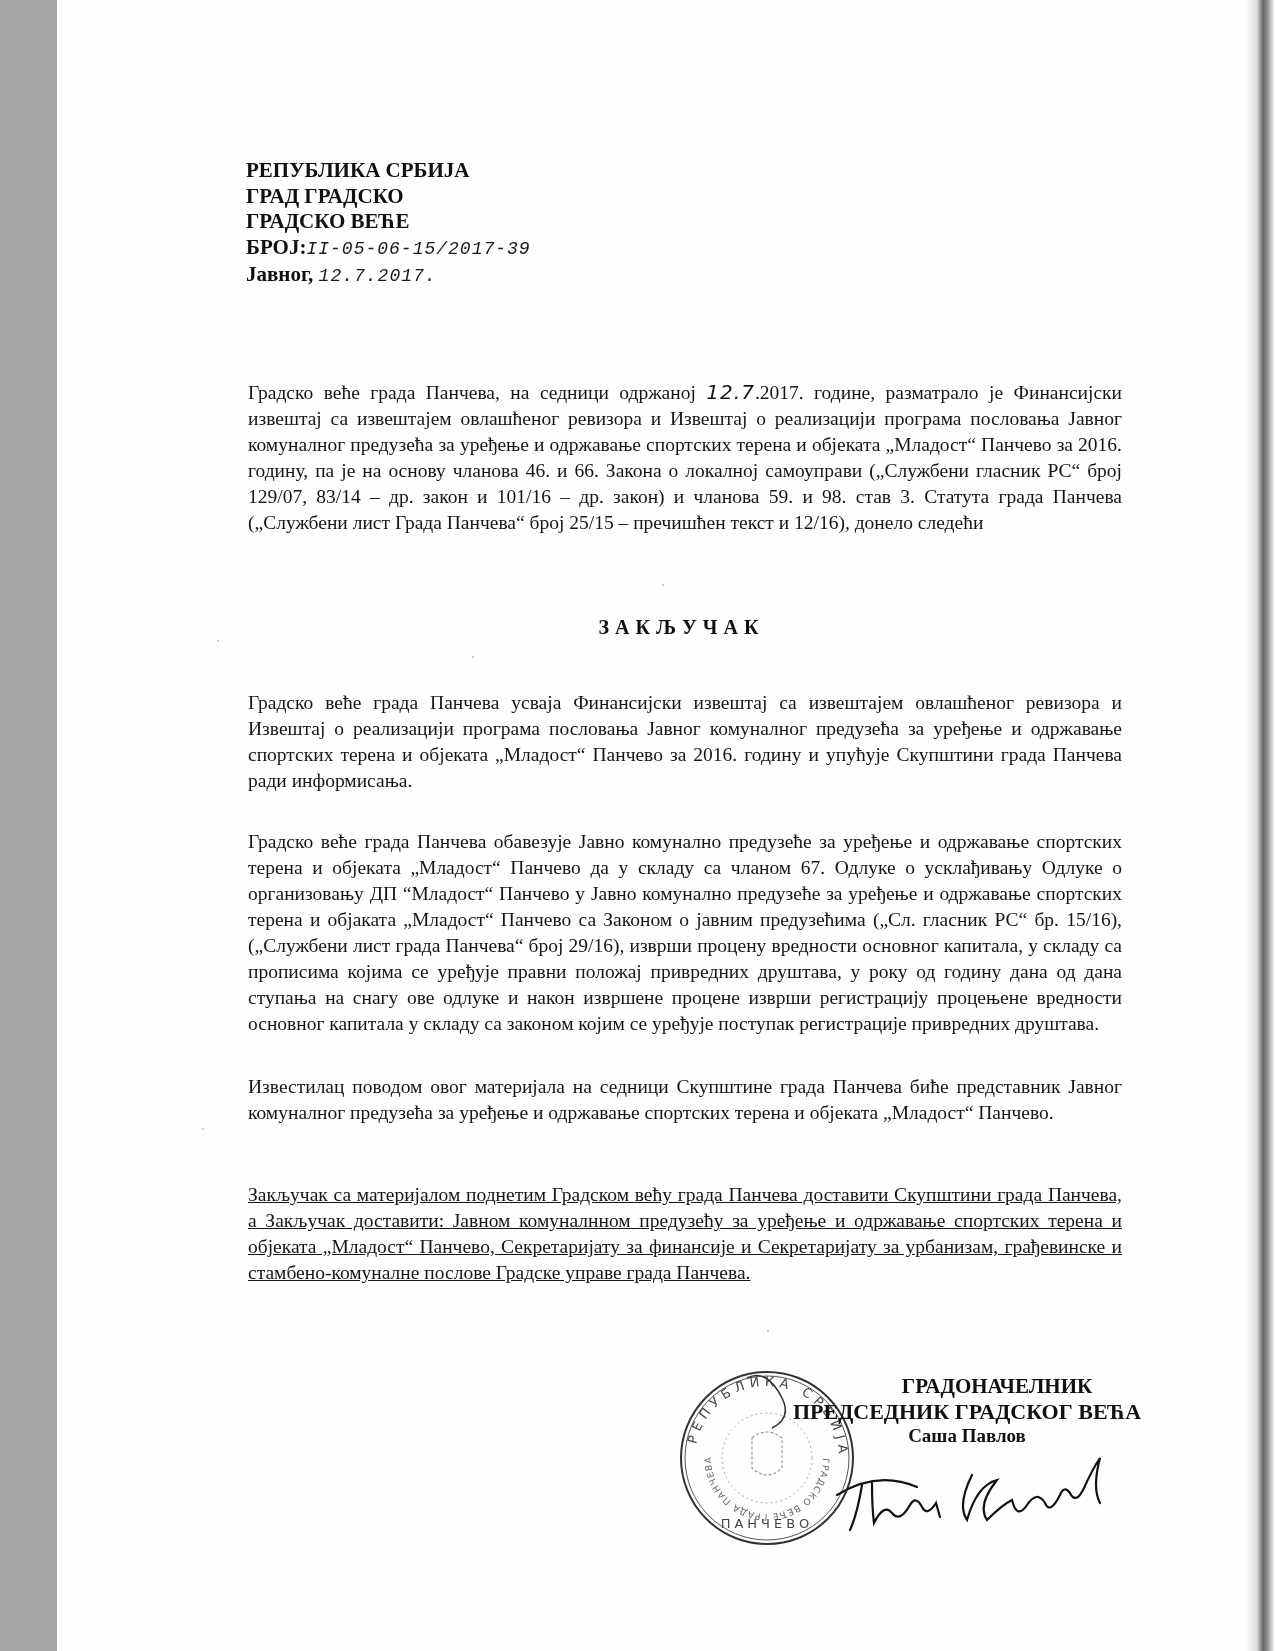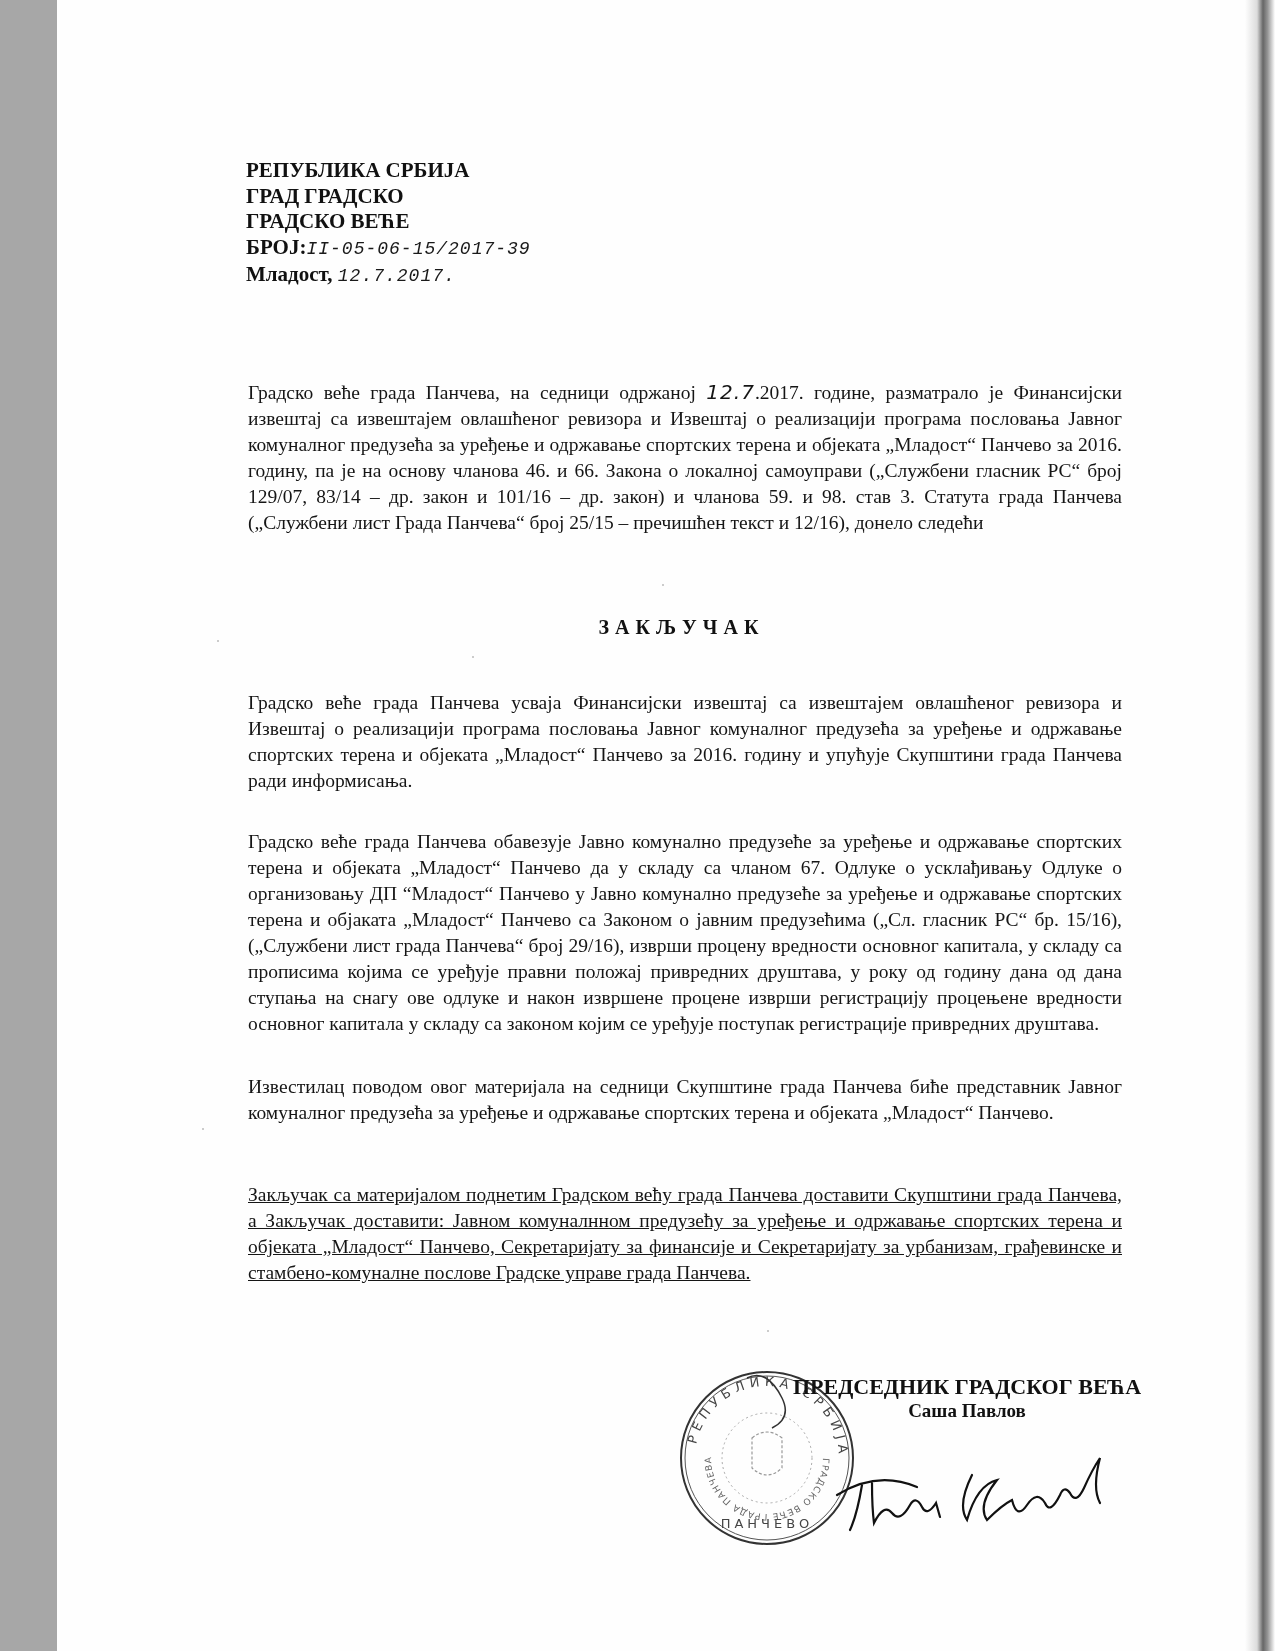--- a/index.html
+++ b/index.html
@@ -69,21 +69,21 @@
 <div class="page">
 
   <div class="header">
     <div>РЕПУБЛИКА СРБИЈА</div>
     <div>ГРАД ГРАДСКО</div>
     <div>ГРАДСКО ВЕЋЕ</div>
     <div>
       <span>БРОЈ:</span><span class="hand">II-05-06-15/2017-39</span>
     </div>
     <div>
-      <span>Младост,</span>
+      <span>Јавног,</span>
       <span class="hand">12.7.2017.</span>
     </div>
   </div>
 
   <div class="body-text" style="top:379px;">
     <span>Градско веће града Панчева, на седници одржаној </span><span class="hand-inline">12.7</span><span>.2017. године, разматрало је Финансијски извештај са извештајем овлашћеног ревизора и Извештај о реализацији програма пословања Јавног комуналног предузећа за уређење и одржавање спортских терена и објеката „Младост“ Панчево за 2016. годину, па је на основу чланова 46. и 66. Закона о локалној самоуправи („Службени гласник РС“ број 129/07, 83/14 – др. закон и 101/16 – др. закон) и чланова 59. и 98. став 3. Статута града Панчева („Службени лист Града Панчева“ број 25/15 – пречишћен текст и 12/16), донело следећи</span>
   </div>
 
   <div class="title" style="left:-25px;">ЗАКЉУЧАК</div>
 
@@ -105,20 +105,21 @@
     </text>
     <text font-family="DejaVu Sans, sans-serif" font-size="9" fill="#666" letter-spacing="1">
       <textPath href="#innerPath" startOffset="50%">ГРАДСКО ВЕЋЕ ГРАДА ПАНЧЕВА</textPath>
     </text>
     <text x="90" y="160" text-anchor="middle" font-family="DejaVu Sans, sans-serif" font-size="13" fill="#444" letter-spacing="4">ПАНЧЕВО</text>
     <path d="M75 70 q15 -12 30 0 l0 30 q-15 14 -30 0 z" fill="none" stroke="#999" stroke-width="1.2" stroke-dasharray="3 2"></path>
     <path d="M70 10 q20 -10 35 20 q10 20 -10 30" fill="none" stroke="#333" stroke-width="1.5"></path>
   </svg>
 
   <div class="sign-block">
+    <div class="l1">ГРАДОНАЧЕЛНИК</div>
     <div class="l2">ПРЕДСЕДНИК ГРАДСКОГ ВЕЋА</div>
     <div class="l3">Саша Павлов</div>
   </div>
 
   <svg class="signature" width="320" height="80" viewBox="0 0 320 80">
     <path d="M5 40 q40 -25 80 -8 M30 30 q-5 30 -12 45 M40 28 q0 25 2 40 q10 -20 18 -10 q8 10 18 -8 q6 -10 12 2 q5 10 14 -4 l4 14" fill="none" stroke="#111" stroke-width="2.2" stroke-linecap="round"></path>
     <path d="M140 20 q-15 30 -5 45 q10 -35 30 -40 q-20 25 -10 40 q15 -15 25 -20 q5 20 15 5 q10 -15 18 -2 q5 12 15 -8 q4 -10 10 -2 q6 12 14 -5 q8 -18 16 -30 q-8 30 0 45" fill="none" stroke="#111" stroke-width="2.2" stroke-linecap="round"></path>
   </svg>
 
   <span class="speck" style="left:605px; top:584px;"></span>

